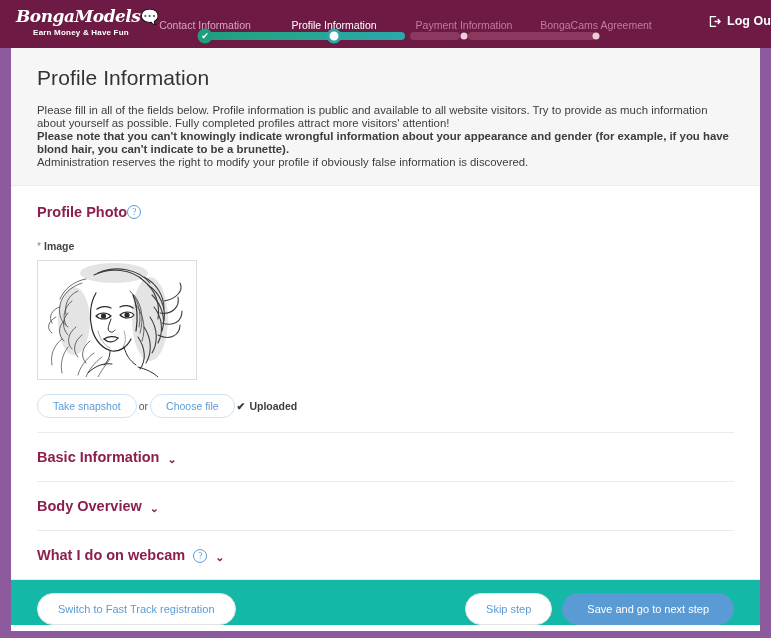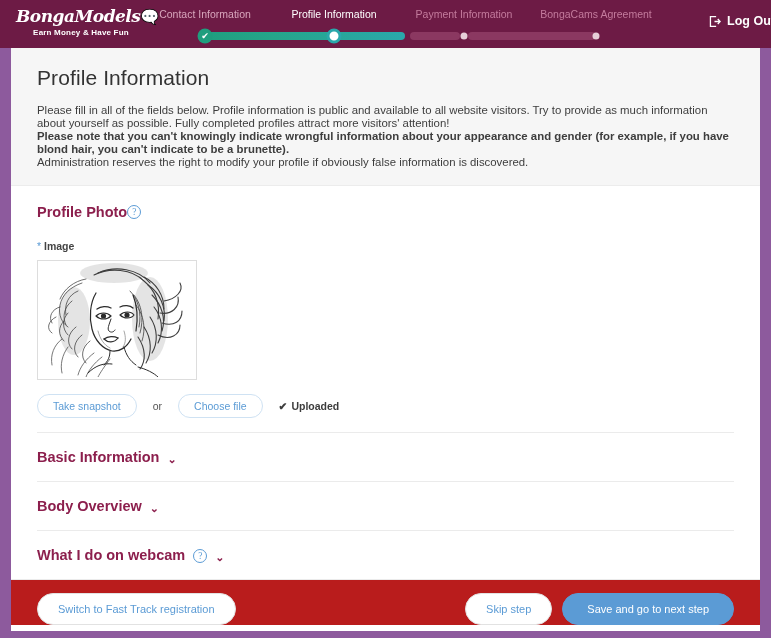--- a/index.html
+++ b/index.html
@@ -75,21 +75,21 @@
     top: 8px;
     width: 510px;
     height: 36px;
   }
   .step-labels {
     position: relative;
     height: 14px;
   }
   .step-label {
     position: absolute;
-    top: 0;
+    top: 11px;
     font-size: 10.5px;
     white-space: nowrap;
     color: #c47b9d;
     transform: translateX(-50%);
   }
   .step-label.active { color: #ffffff; }
   .step-label.done { color: #d9a7bd; }
 
   .progress {
     position: relative;
@@ -211,21 +211,21 @@
     border: 1px solid #dddddd;
     background: #ffffff;
     overflow: hidden;
   }
   .photo-box svg { display: block; }
 
   .photo-actions {
     margin-top: 14px;
     display: flex;
     align-items: center;
-    gap: 16px;
+    gap: 2px;
   }
   .pill {
     display: inline-block;
     border: 1px solid #cfe2f3;
     border-radius: 14px;
     padding: 5px 15px;
     font-size: 10.5px;
     color: #5b9bd5;
     background: #ffffff;
     cursor: pointer;
@@ -260,21 +260,21 @@
     font-size: 11px;
     line-height: 11px;
   }
 
   
   .footer {
     border-top: 1px solid #ebebeb;
     padding: 13px 26px 0 26px;
     display: flex;
     align-items: center;
-    background: #b91c1c;
+    background: #14b8a6;
     text-align: right;
   }
   .btn {
     border-radius: 17px;
     font-size: 11px;
     padding: 9px 20px;
     cursor: pointer;
     white-space: nowrap;
     box-sizing: border-box;
   }

